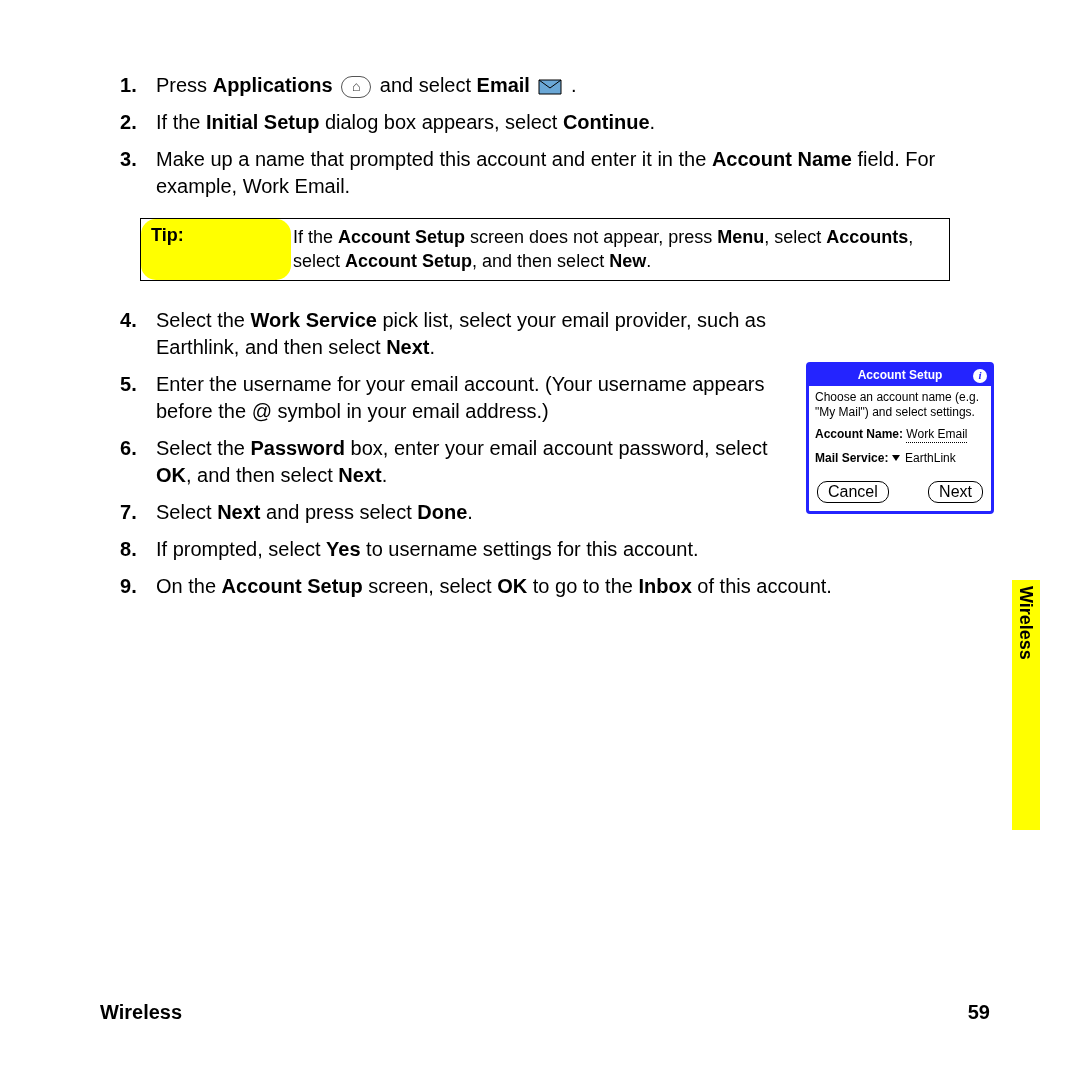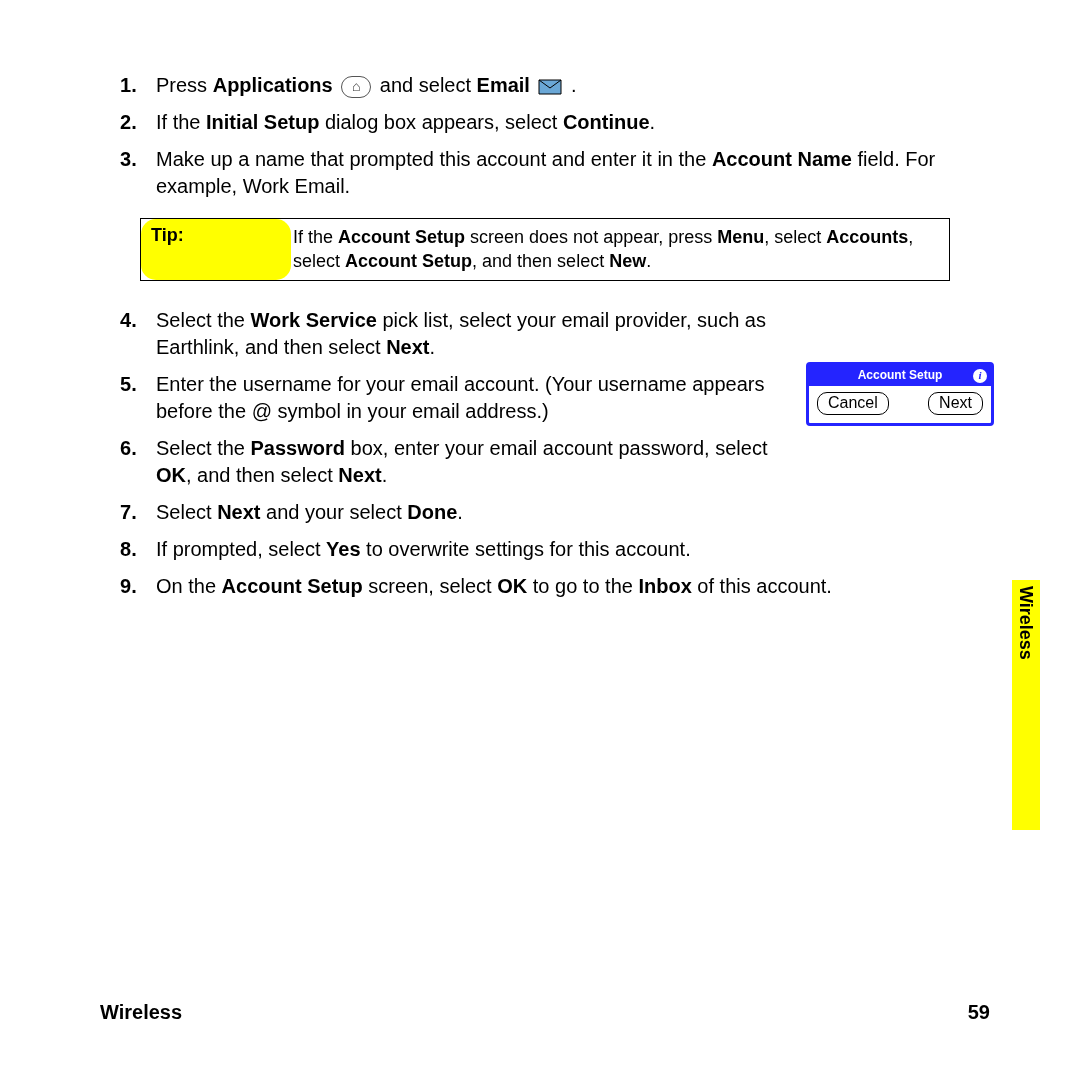--- a/index.html
+++ b/index.html
@@ -222,35 +222,50 @@
 
   <ol class="steps" start="4" style="counter-reset: step 3;">
     <li class="narrow">
       <span>Select the </span><span class="b">Work Service</span><span> pick list, select your email provider, such as Earthlink, and then select </span><span class="b">Next</span><span>.</span>
     </li>
     <li class="narrow"><span>Enter the username for your email account. (Your username appears before the @ symbol in your email address.)</span></li>
     <li class="narrow">
       <span>Select the </span><span class="b">Password</span><span> box, enter your email account password, select </span><span class="b">OK</span><span>, and then select </span><span class="b">Next</span><span>.</span>
     </li>
     <li class="narrow">
-      <span>Select </span><span class="b">Next</span><span> and your select </span><span class="b">Done</span><span>.</span>
-    </li>
-    <li>
-      <span>If prompted, select </span><span class="b">Yes</span><span> to overwrite settings for this account.</span>
+      <span>Select </span><span class="b">Next</span><span> and press select </span><span class="b">Done</span><span>.</span>
+    </li>
+    <li>
+      <span>If prompted, select </span><span class="b">Yes</span><span> to username settings for this account.</span>
     </li>
     <li>
       <span>On the </span><span class="b">Account Setup</span><span> screen, select </span><span class="b">OK</span><span> to go to the </span><span class="b">Inbox</span><span> of this account.</span>
     </li>
   </ol>
 
   <div class="palm-dialog">
     <div class="palm-titlebar">
       <span>Account Setup</span>
       <span class="palm-info">i</span>
     </div>
+    <div class="palm-body">
+      <div>
+        <div>Choose an account name (e.g.</div>
+        <div>"My Mail") and select settings.</div>
+      </div>
+      <div class="palm-row">
+        <span class="palm-label">Account Name:</span>
+        <span class="dotted">Work Email</span>
+      </div>
+      <div class="palm-row">
+        <span class="palm-label">Mail Service:</span>
+        <span class="palm-dropdown"></span>
+        <span>EarthLink</span>
+      </div>
+    </div>
     <div class="palm-buttons">
       <span class="palm-btn">Cancel</span>
       <span class="palm-btn">Next</span>
     </div>
   </div>
 
   <div class="side-tab">
     <div class="side-tab-text">Wireless</div>
   </div>
 

